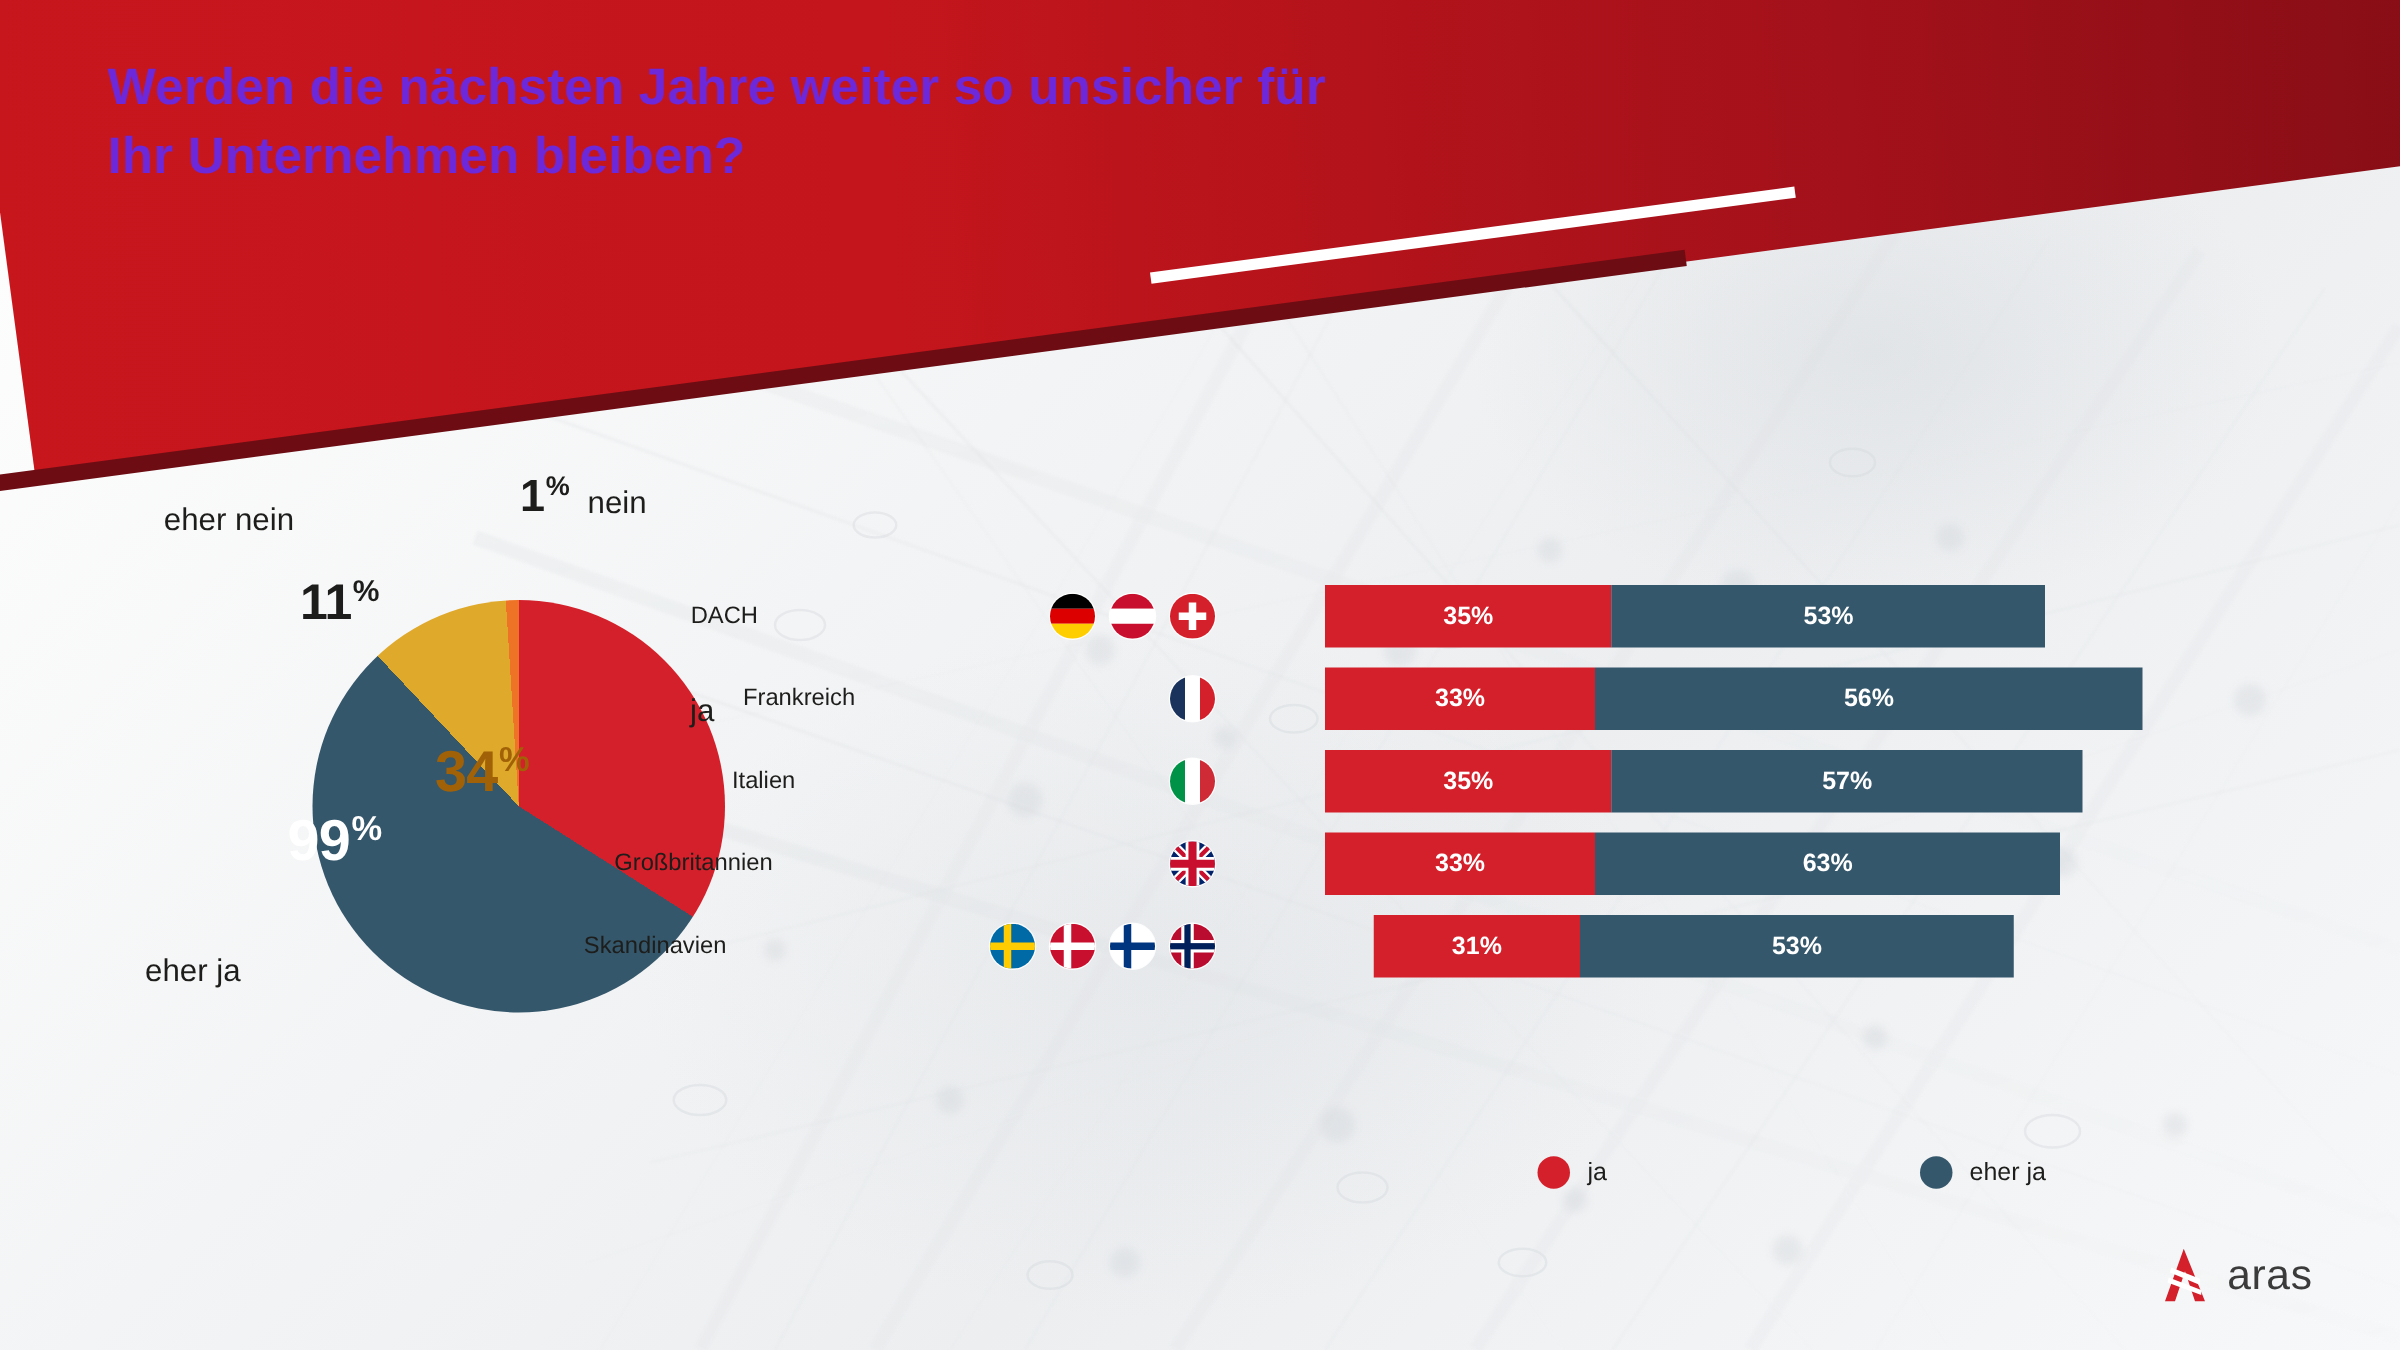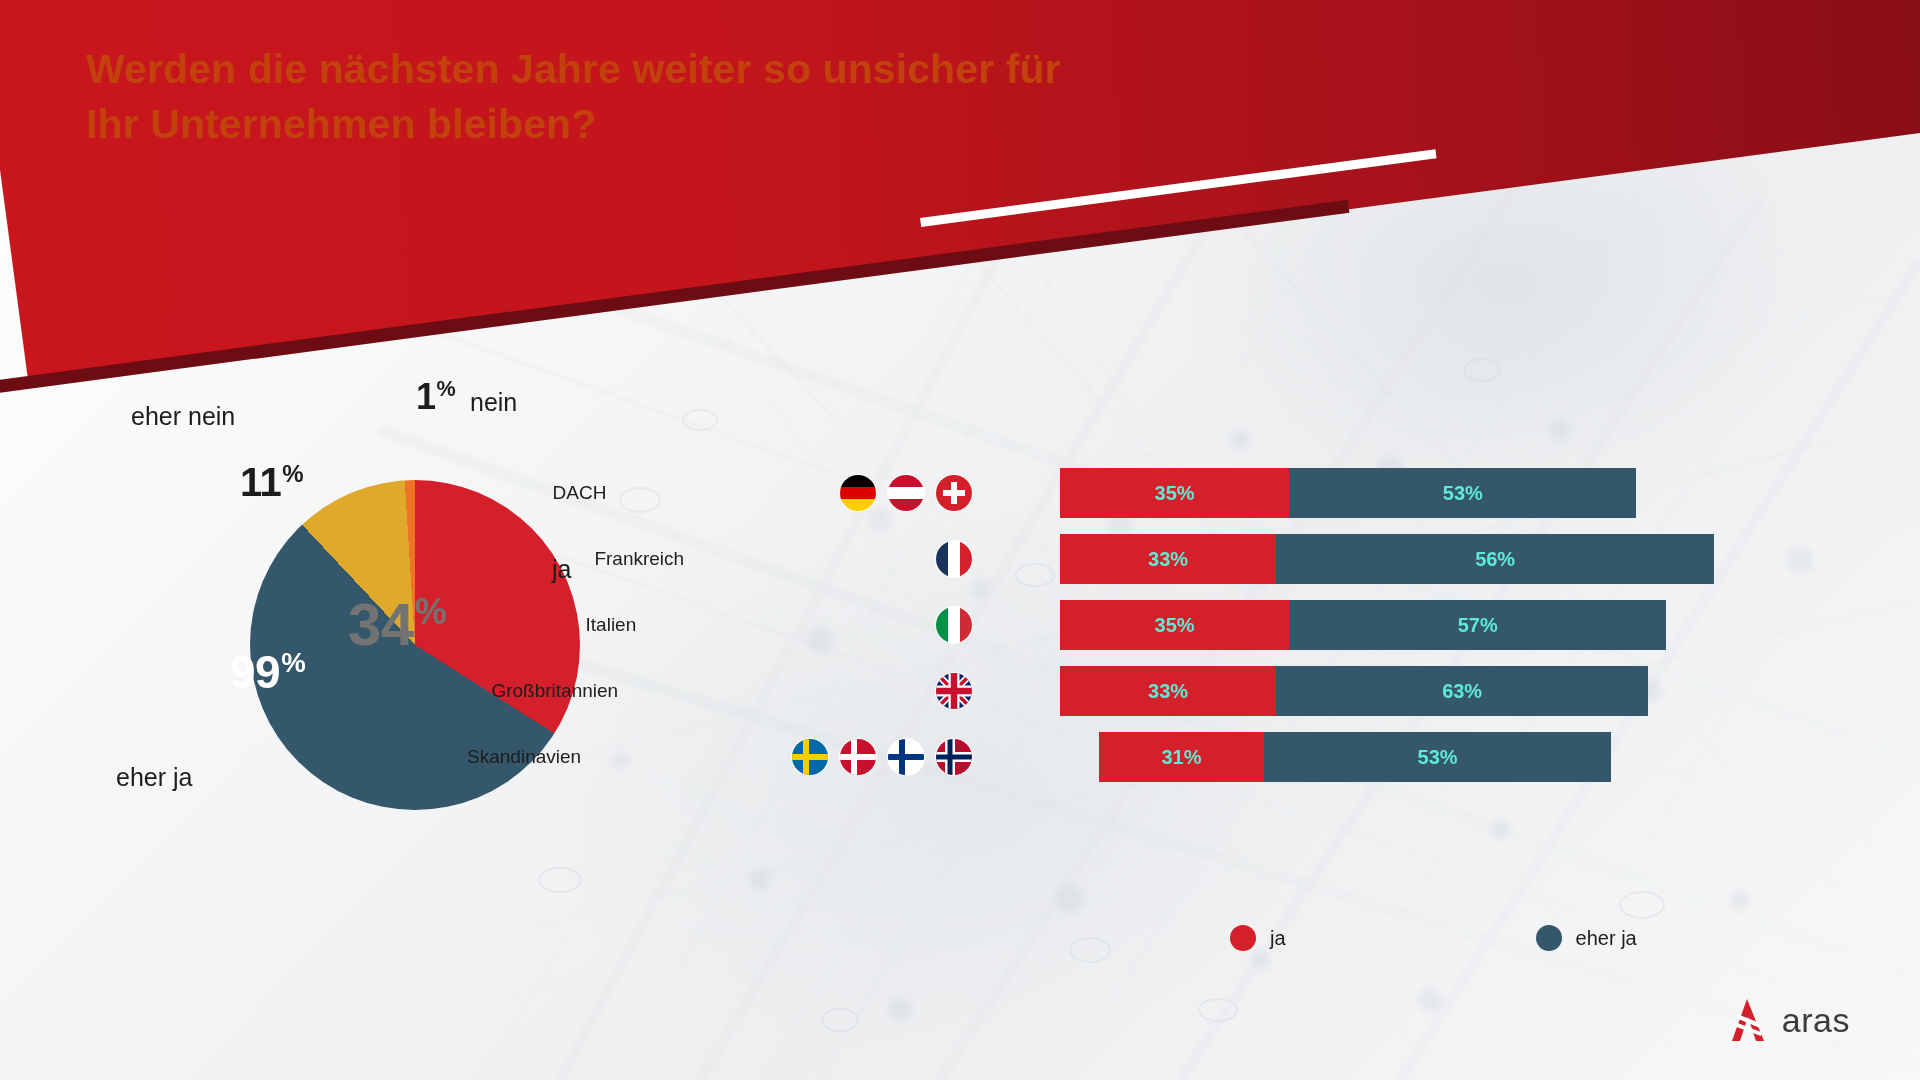--- a/index.html
+++ b/index.html
@@ -42,21 +42,21 @@
     position:absolute; left:920px; top:218px;
     width:520px; height:9px;
     background:#ffffff;
     transform:rotate(-7.6deg);
     transform-origin:left top;
   }
 
   .title {
     position:absolute; left:86px; top:42px;
     width:1000px;
-    color:#c2410c;
+    color:#6d28d9;
     font-size:41px;
     line-height:1.33;
     font-weight:700;
     letter-spacing:0.1px;
     z-index:5;
   }
 
   
   .pie-block { position:absolute; left:120px; top:420px; width:560px; height:420px; }
   .pie {
@@ -78,21 +78,21 @@
   }
   .pie-val .pc { font-size:0.60em; vertical-align:super; font-weight:800; margin-left:1px;}
 
   .lbl-ehernein { left:11px;  top:-18px; }
   .lbl-nein     { left:350px; top:-32px; font-size:25px; }
   .lbl-ja       { left:432px; top:135px; }
   .lbl-eherja   { left:-4px; top:343px; }
 
   .val-nein { left:296px; top:-44px; font-size:36px; color:#1d1d1b; }
   .val-11   { left:120px; top:40px;  font-size:40px; color:#1d1d1b; }
-  .val-34   { left:228px; top:170px; font-size:60px; color:#737373; }
+  .val-34   { left:228px; top:170px; font-size:46px; color:#a16207; }
   .val-54   { left:110px; top:225px; font-size:46px; color:#ffffff; }
 
   
   .flags-col { position:absolute; left:700px; top:470px; width:300px; }
   .flag-row { position:absolute; display:flex; gap:12px; align-items:center; height:46px; }
   .flag {
     width:36px; height:36px; border-radius:50%;
     overflow:hidden; position:relative; flex:0 0 auto;
     box-shadow:0 0 0 1px rgba(255,255,255,0.9);
     background:#fff;
@@ -106,21 +106,21 @@
   .bar-row { position:absolute; left:0; display:flex; align-items:center; height:50px; }
   .bar-label {
     position:absolute; right:1030px;
     width:300px; text-align:right;
     font-size:19px; color:#1d1d1b; font-weight:400;
     white-space:nowrap;
   }
   .seg { height:50px; display:flex; align-items:center; justify-content:center; }
   .seg-red  { background:#d4202a; }
   .seg-blue { background:#35576b; }
-  .seg-txt { color:#5eead4; font-size:20px; font-weight:700; }
+  .seg-txt { color:#ffffff; font-size:20px; font-weight:700; }
 
   
   .legend { position:absolute; left:1230px; top:925px; display:flex; gap:250px; align-items:center; }
   .leg-item { display:flex; align-items:center; gap:14px; }
   .leg-dot { width:26px; height:26px; border-radius:50%; }
   .leg-txt { font-size:20px; color:#1d1d1b; }
 
   
   .logo { position:absolute; right:70px; bottom:38px; display:flex; align-items:center; gap:16px; }
   .logo-mark { width:36px; height:44px; position:relative; }

